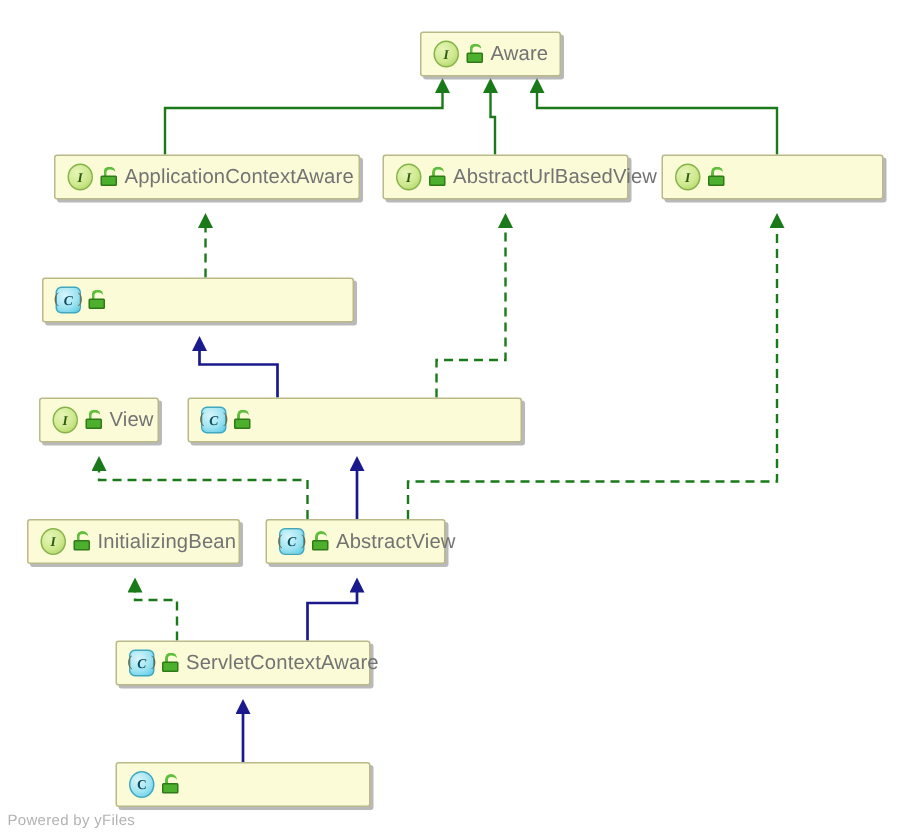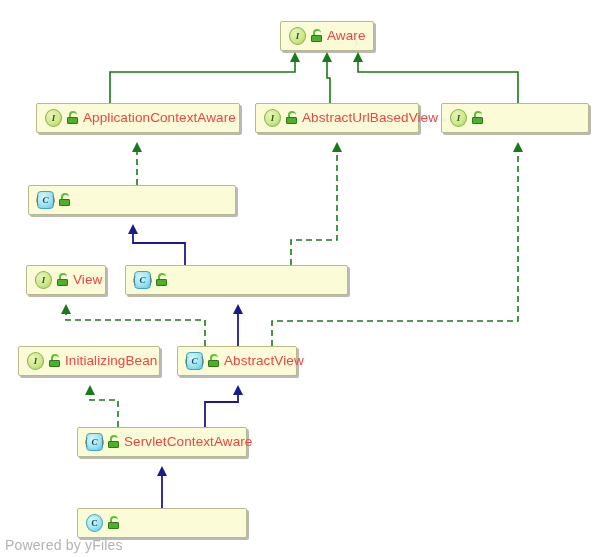--- a/index.html
+++ b/index.html
@@ -100,29 +100,29 @@
     position:absolute;left:2px;top:-1px;
     width:8px;height:7px;
     border:2px solid #5fbf3d;
     border-bottom:none;
     border-right:none;
     border-radius:5px 5px 0 0;
     box-sizing:border-box;
   }
   .node-label{
     font-size:13.5px;
-    color:#ef4444;
+    color:#737373;
     letter-spacing:0.1px;
     line-height:1;
     padding-bottom:1px;
   }
   .watermark{
     position:absolute;
     left:5px;bottom:4px;
-    font-size:14px;
+    font-size:10px;
     color:#b3b3b3;
     font-family:"Liberation Sans", sans-serif;
     letter-spacing:0.2px;
   }
 </style>
 </head>
 <body>
 
 <div id="diagram">
 

